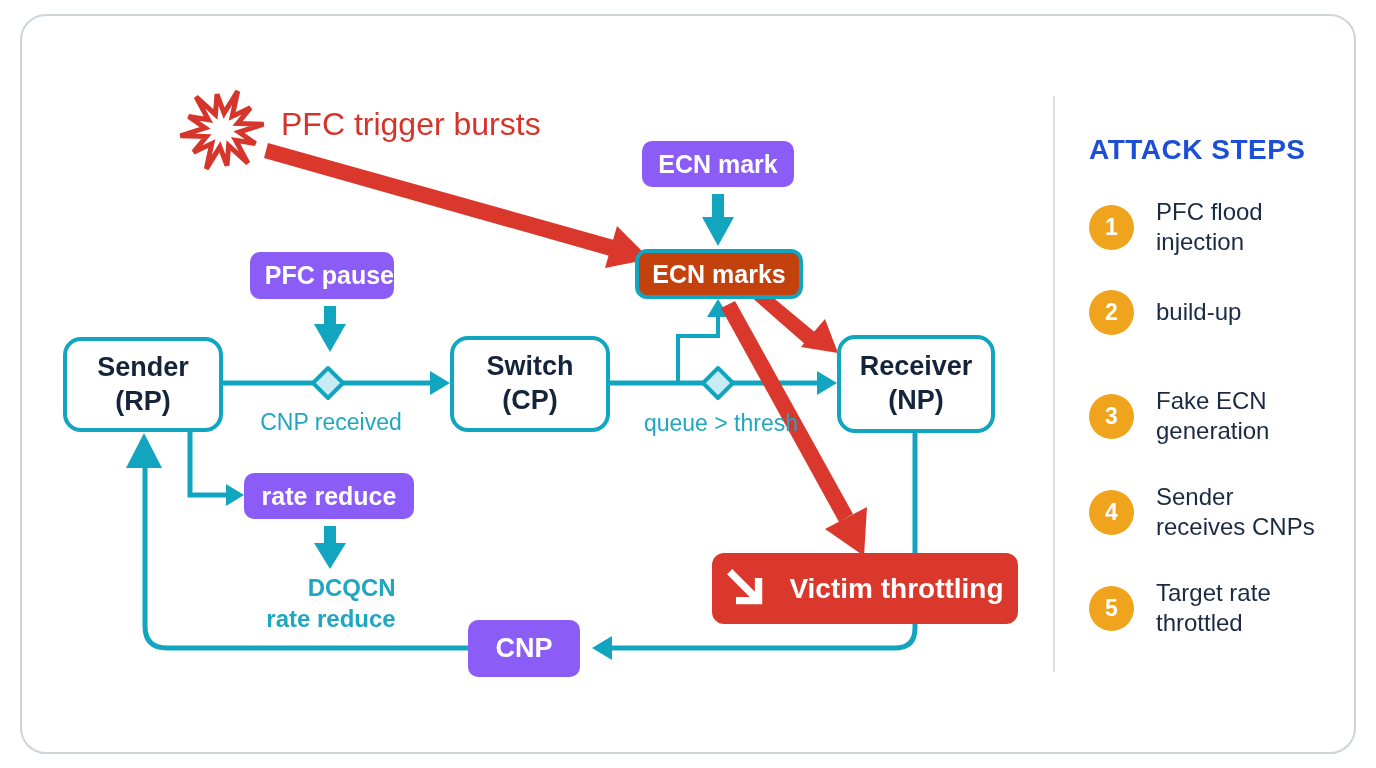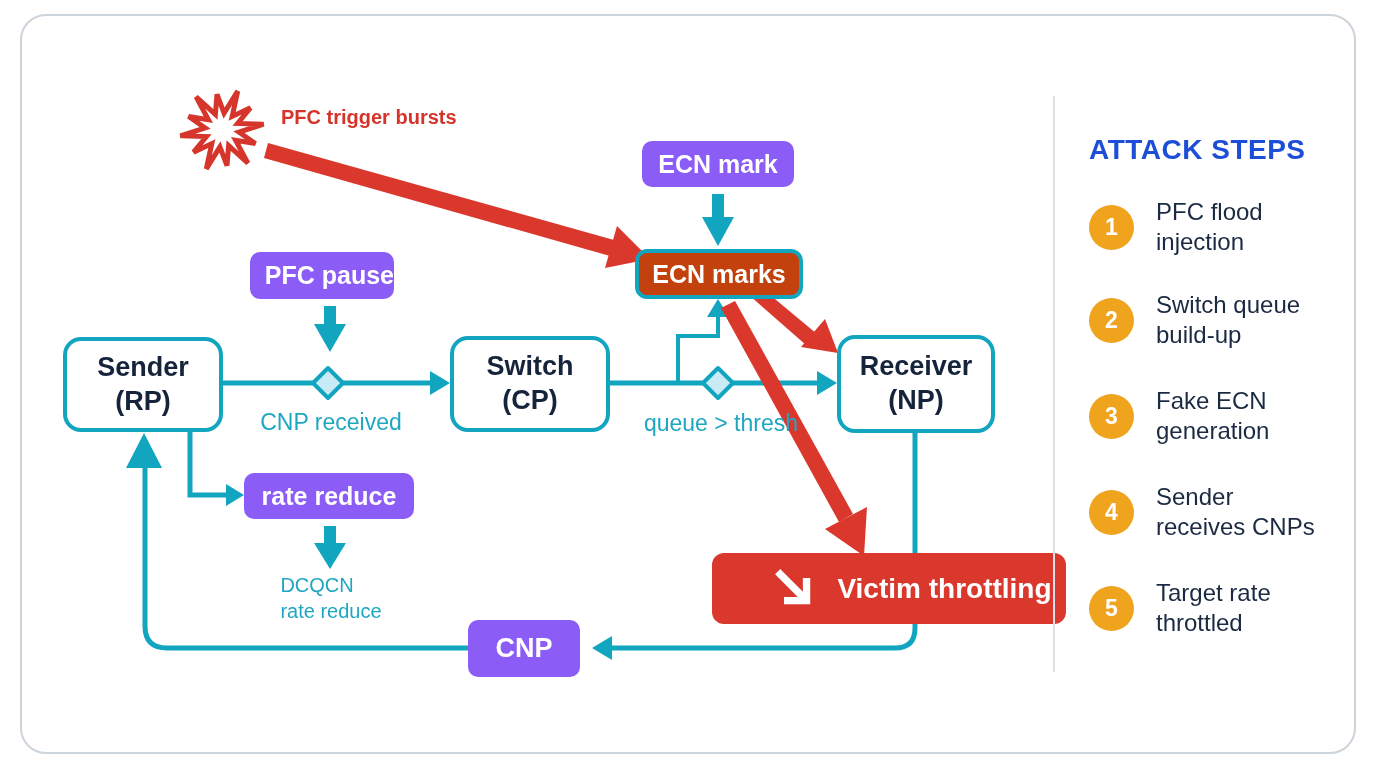--- a/index.html
+++ b/index.html
@@ -23,32 +23,32 @@
   
   .chip{
     background:#8b5cf6;border-radius:10px;color:#fff;font-weight:bold;font-size:25px;
     display:flex;align-items:center;justify-content:center;
   }
   .chip.red{
     background:#c2410c;border:4px solid #12a5c0;border-radius:12px;
   }
   .victim{
     background:#da382d;border-radius:12px;color:#fff;font-weight:bold;font-size:28px;
-    display:flex;align-items:center;justify-content:center;gap:21px;padding-left:48px;
+    display:flex;align-items:center;justify-content:center;gap:21px;
   }
   .edge-label{
     color:#1fa7c2;font-size:23px;font-weight:500;white-space:nowrap;
     transform:translateX(-50%);
   }
   .dcqcn{
-    color:#1fa7c2;font-size:20px;font-weight:400;text-align:left;line-height:1.3;
+    color:#1fa7c2;font-size:24px;font-weight:700;text-align:right;line-height:1.3;
     transform:translateX(-50%);
   }
   .burst-label{
-    color:#d6342a;font-size:20px;font-weight:bold;white-space:nowrap;
+    color:#d6342a;font-size:32px;font-weight:normal;white-space:nowrap;
   }
 
   
   .divider{
     position:absolute;left:1053px;top:96px;width:2px;height:576px;
     background:#dde1e7;z-index:2;
   }
   .sb-heading{
     position:absolute;left:1089px;top:134px;color:#1d4ed8;
     font-size:28px;font-weight:bold;letter-spacing:0.5px;z-index:2;white-space:nowrap;
@@ -182,21 +182,20 @@
   <div class="num">1</div>
   <div class="txt">
     <div>PFC flood</div>
     <div>injection</div>
   </div>
 </div>
 
 <div class="step" style="top:290px;">
   <div class="num">2</div>
   <div class="txt">
-    <div>Switch queue</div>
     <div>build-up</div>
   </div>
 </div>
 
 <div class="step" style="top:386px;">
   <div class="num">3</div>
   <div class="txt">
     <div>Fake ECN</div>
     <div>generation</div>
   </div>

